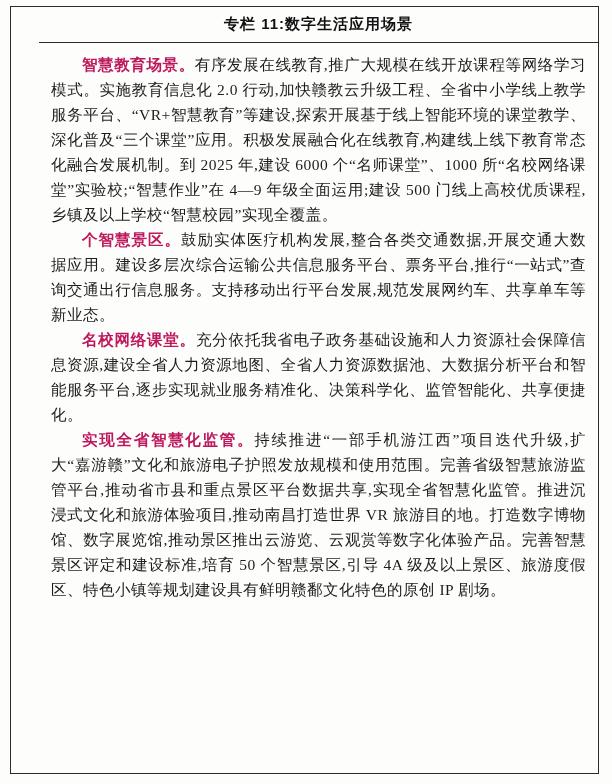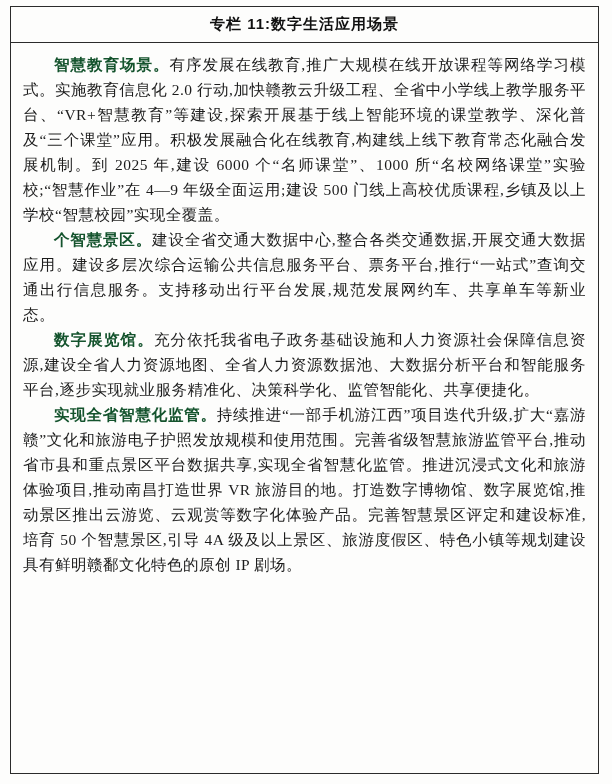--- a/index.html
+++ b/index.html
@@ -20,20 +20,21 @@
   }
   .panel {
     position: absolute;
     left: 10px;
     top: 6px;
     width: 589px;
     height: 768px;
     border: 1.5px solid #2b2b2b;
     box-sizing: border-box;
     background: #fdfdfc;
+    padding-left: 28px;
   }
   .panel-header {
     height: 35px;
     border-bottom: 1px solid #2b2b2b;
     display: flex;
     align-items: center;
     justify-content: center;
   }
   .panel-title {
     font-family: "Liberation Sans", "DejaVu Sans", sans-serif;
@@ -49,31 +50,31 @@
     text-align: justify;
   }
   .panel-body p {
     margin: 0;
     padding: 0;
     text-indent: 2em;
     letter-spacing: 0.5px;
   }
   .lead {
     font-weight: bold;
-    color: #14532d;
+    color: #be185d;
   }
 </style>
 </head>
 <body>
 
 <div class="page">
   <div class="panel">
     <div class="panel-header">
       <div class="panel-title">专栏 11:数字生活应用场景</div>
     </div>
     <div class="panel-body">
       <p><span class="lead">智慧教育场景。</span><span>有序发展在线教育,推广大规模在线开放课程等网络学习模式。实施教育信息化 2.0 行动,加快赣教云升级工程、全省中小学线上教学服务平台、“VR+智慧教育”等建设,探索开展基于线上智能环境的课堂教学、深化普及“三个课堂”应用。积极发展融合化在线教育,构建线上线下教育常态化融合发展机制。到 2025 年,建设 6000 个“名师课堂”、1000 所“名校网络课堂”实验校;“智慧作业”在 4—9 年级全面运用;建设 500 门线上高校优质课程,乡镇及以上学校“智慧校园”实现全覆盖。</span></p>
-      <p><span class="lead">个智慧景区。</span><span>建设全省交通大数据中心,整合各类交通数据,开展交通大数据应用。建设多层次综合运输公共信息服务平台、票务平台,推行“一站式”查询交通出行信息服务。支持移动出行平台发展,规范发展网约车、共享单车等新业态。</span></p>
-      <p><span class="lead">数字展览馆。</span><span>充分依托我省电子政务基础设施和人力资源社会保障信息资源,建设全省人力资源地图、全省人力资源数据池、大数据分析平台和智能服务平台,逐步实现就业服务精准化、决策科学化、监管智能化、共享便捷化。</span></p>
+      <p><span class="lead">个智慧景区。</span><span>鼓励实体医疗机构发展,整合各类交通数据,开展交通大数据应用。建设多层次综合运输公共信息服务平台、票务平台,推行“一站式”查询交通出行信息服务。支持移动出行平台发展,规范发展网约车、共享单车等新业态。</span></p>
+      <p><span class="lead">名校网络课堂。</span><span>充分依托我省电子政务基础设施和人力资源社会保障信息资源,建设全省人力资源地图、全省人力资源数据池、大数据分析平台和智能服务平台,逐步实现就业服务精准化、决策科学化、监管智能化、共享便捷化。</span></p>
       <p><span class="lead">实现全省智慧化监管。</span><span>持续推进“一部手机游江西”项目迭代升级,扩大“嘉游赣”文化和旅游电子护照发放规模和使用范围。完善省级智慧旅游监管平台,推动省市县和重点景区平台数据共享,实现全省智慧化监管。推进沉浸式文化和旅游体验项目,推动南昌打造世界 VR 旅游目的地。打造数字博物馆、数字展览馆,推动景区推出云游览、云观赏等数字化体验产品。完善智慧景区评定和建设标准,培育 50 个智慧景区,引导 4A 级及以上景区、旅游度假区、特色小镇等规划建设具有鲜明赣鄱文化特色的原创 IP 剧场。</span></p>
     </div>
   </div>
 </div>
 
 </body></html>

